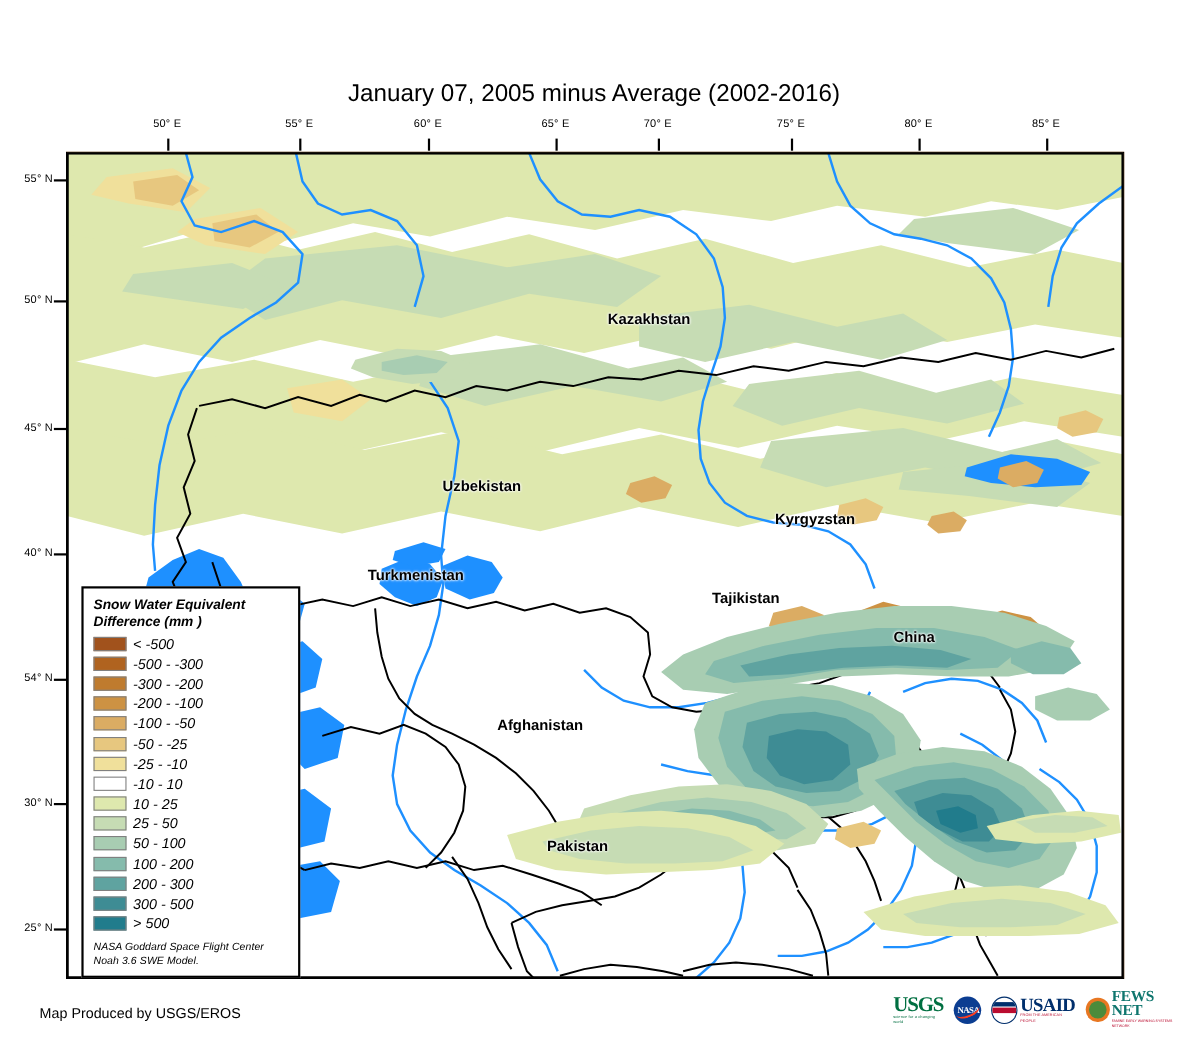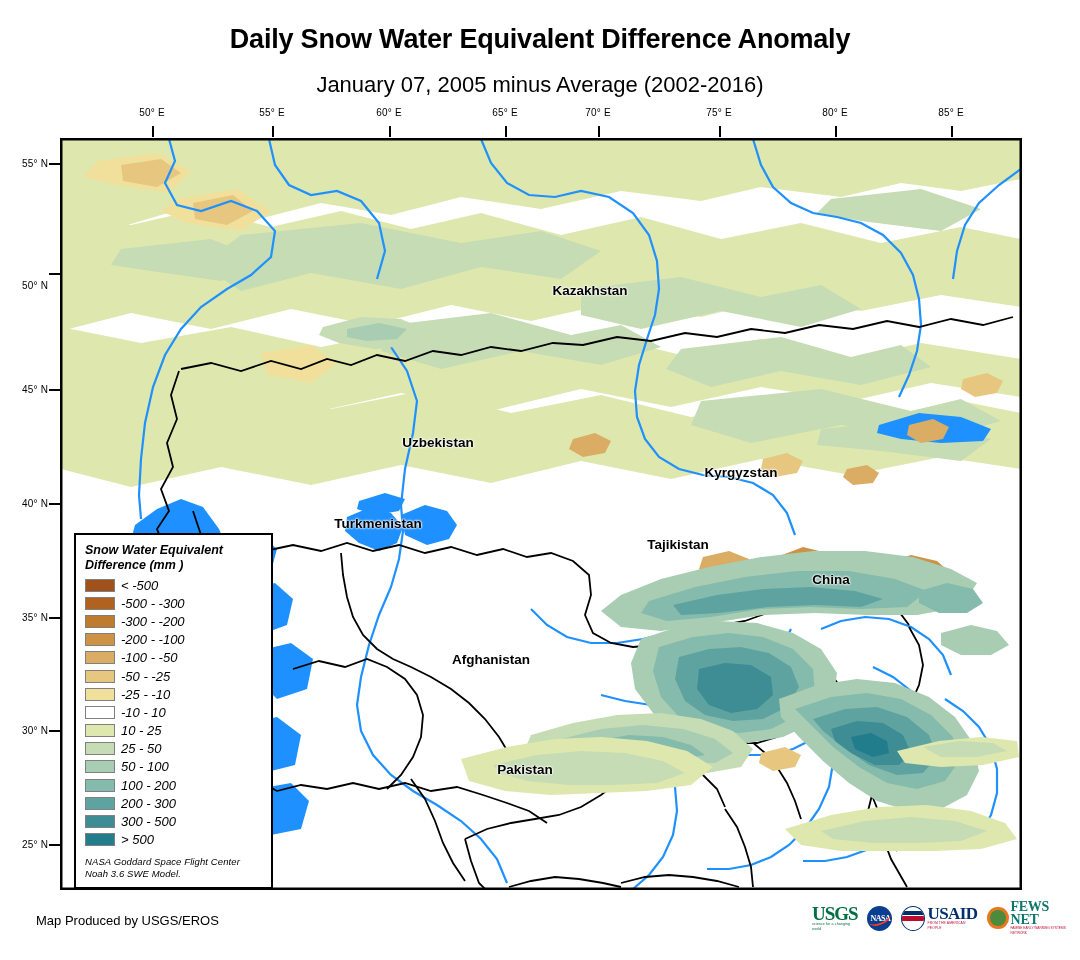--- a/index.html
+++ b/index.html
@@ -77,21 +77,20 @@
   .fews-txt{font-family:"Liberation Serif","DejaVu Serif",serif;font-weight:bold;
             font-size:14px;color:#0f766e;letter-spacing:-.3px;line-height:13px;}
   .fews-sub{font-size:3.2px;color:#BA0C2F;line-height:5px;}
   .logo-stack{display:flex;flex-direction:column;justify-content:center;}
 </style>
 </head>
 <body>
 
 <div class="page">
 
-  <div class="title">Daily Snow Water Equivalent Difference Anomaly</div>
   <div class="subtitle">January 07, 2005 minus Average (2002-2016)</div>
 
   <div id="lon-layer">
       <div class="lon-tick" style="left: 152px;"></div>
       <div class="lon-lab" style="left: 152px;">50° E</div>
       <div class="lon-tick" style="left: 272px;"></div>
       <div class="lon-lab" style="left: 272px;">55° E</div>
       <div class="lon-tick" style="left: 389px;"></div>
       <div class="lon-lab" style="left: 389px;">60° E</div>
       <div class="lon-tick" style="left: 505px;"></div>
@@ -102,27 +101,27 @@
       <div class="lon-lab" style="left: 719px;">75° E</div>
       <div class="lon-tick" style="left: 835px;"></div>
       <div class="lon-lab" style="left: 835px;">80° E</div>
       <div class="lon-tick" style="left: 951px;"></div>
       <div class="lon-lab" style="left: 951px;">85° E</div>
     </div>
   <div id="lat-layer">
       <div class="lat-tick" style="top: 163px;"></div>
       <div class="lat-lab" style="top: 163px;">55° N</div>
       <div class="lat-tick" style="top: 273px;"></div>
-      <div class="lat-lab" style="top: 285px; text-align: center;">50° N</div>
+      <div class="lat-lab" style="top: 273px; text-align: center;">50° N</div>
       <div class="lat-tick" style="top: 389px;"></div>
       <div class="lat-lab" style="top: 389px;">45° N</div>
       <div class="lat-tick" style="top: 503px;"></div>
       <div class="lat-lab" style="top: 503px;">40° N</div>
       <div class="lat-tick" style="top: 617px;"></div>
-      <div class="lat-lab" style="top: 617px;">35° N</div>
+      <div class="lat-lab" style="top: 617px;">54° N</div>
       <div class="lat-tick" style="top: 730px;"></div>
       <div class="lat-lab" style="top: 730px;">30° N</div>
       <div class="lat-tick" style="top: 844px;"></div>
       <div class="lat-lab" style="top: 844px;">25° N</div>
     </div>
 
   <div class="map-frame">
     <div class="map-canvas">
       <svg class="map-svg" viewBox="0 0 960 750" preserveAspectRatio="none">
         <defs>

